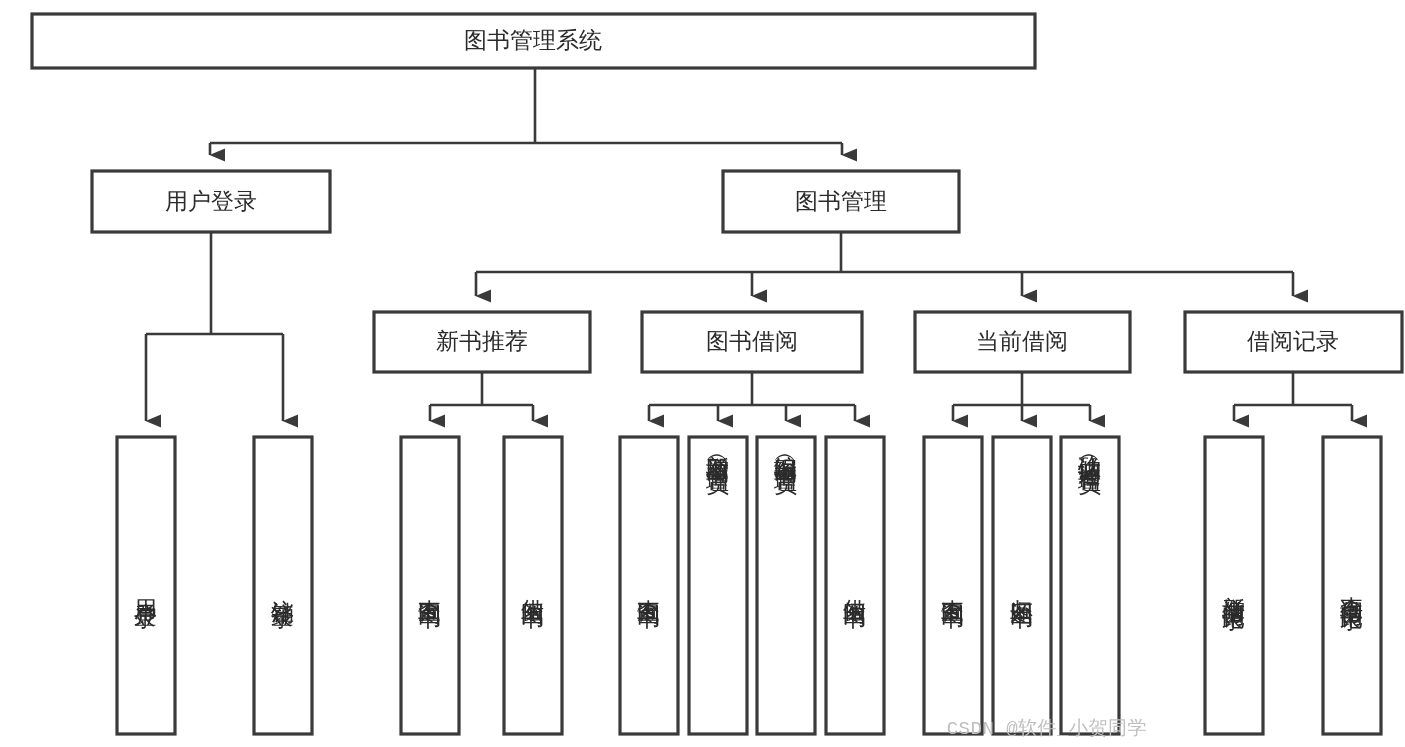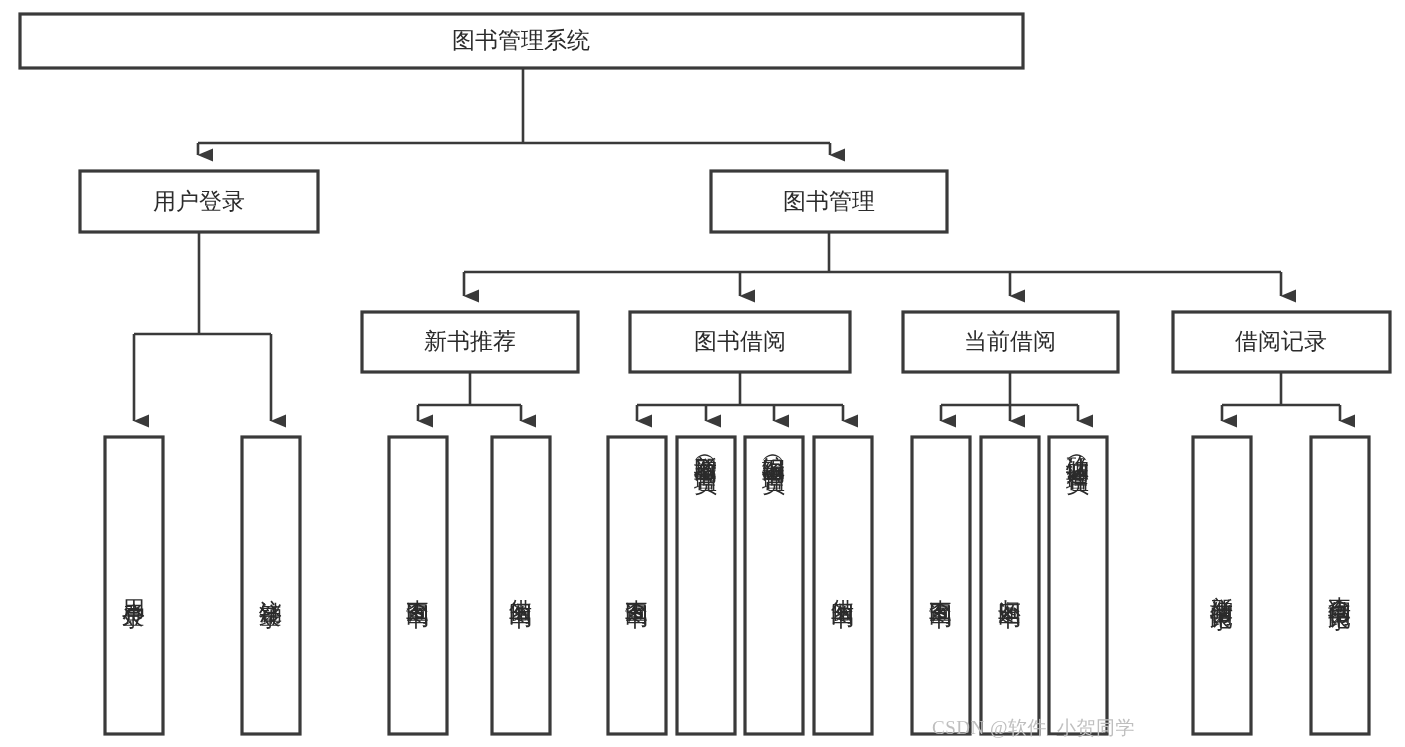--- a/index.html
+++ b/index.html
@@ -9,21 +9,21 @@
   }
   body {
     width: 1405px;
     height: 747px;
     font-family: "Liberation Sans", "DejaVu Sans", sans-serif;
     overflow: hidden;
     position: relative;
   }
   #diagram-root {
     position: absolute;
-    left: 0; top: 0;
+    left: 12px; top: 0;
     width: 1147px;
     height: 747px;
   }
   svg { display: block; }
   .node-rect {
     fill: #ffffff;
     stroke: #3a3a3a;
     stroke-width: 3.2;
   }
   .conn {
@@ -55,21 +55,21 @@
     line-height: 1.05;
     letter-spacing: 2.5px;
     color: #2b2b2b;
     text-align: center;
     white-space: nowrap;
   }
   .watermark {
     position: absolute;
     right: 12px;
     bottom: 6px;
-    font-family: Liberation Serif, serif;
+    font-family: Liberation Mono, monospace;
     font-size: 19px;
     color: #bfbfbf;
     letter-spacing: 0.5px;
     white-space: nowrap;
   }
 </style>
 </head>
 <body>
 
 <div id="diagram-root">

